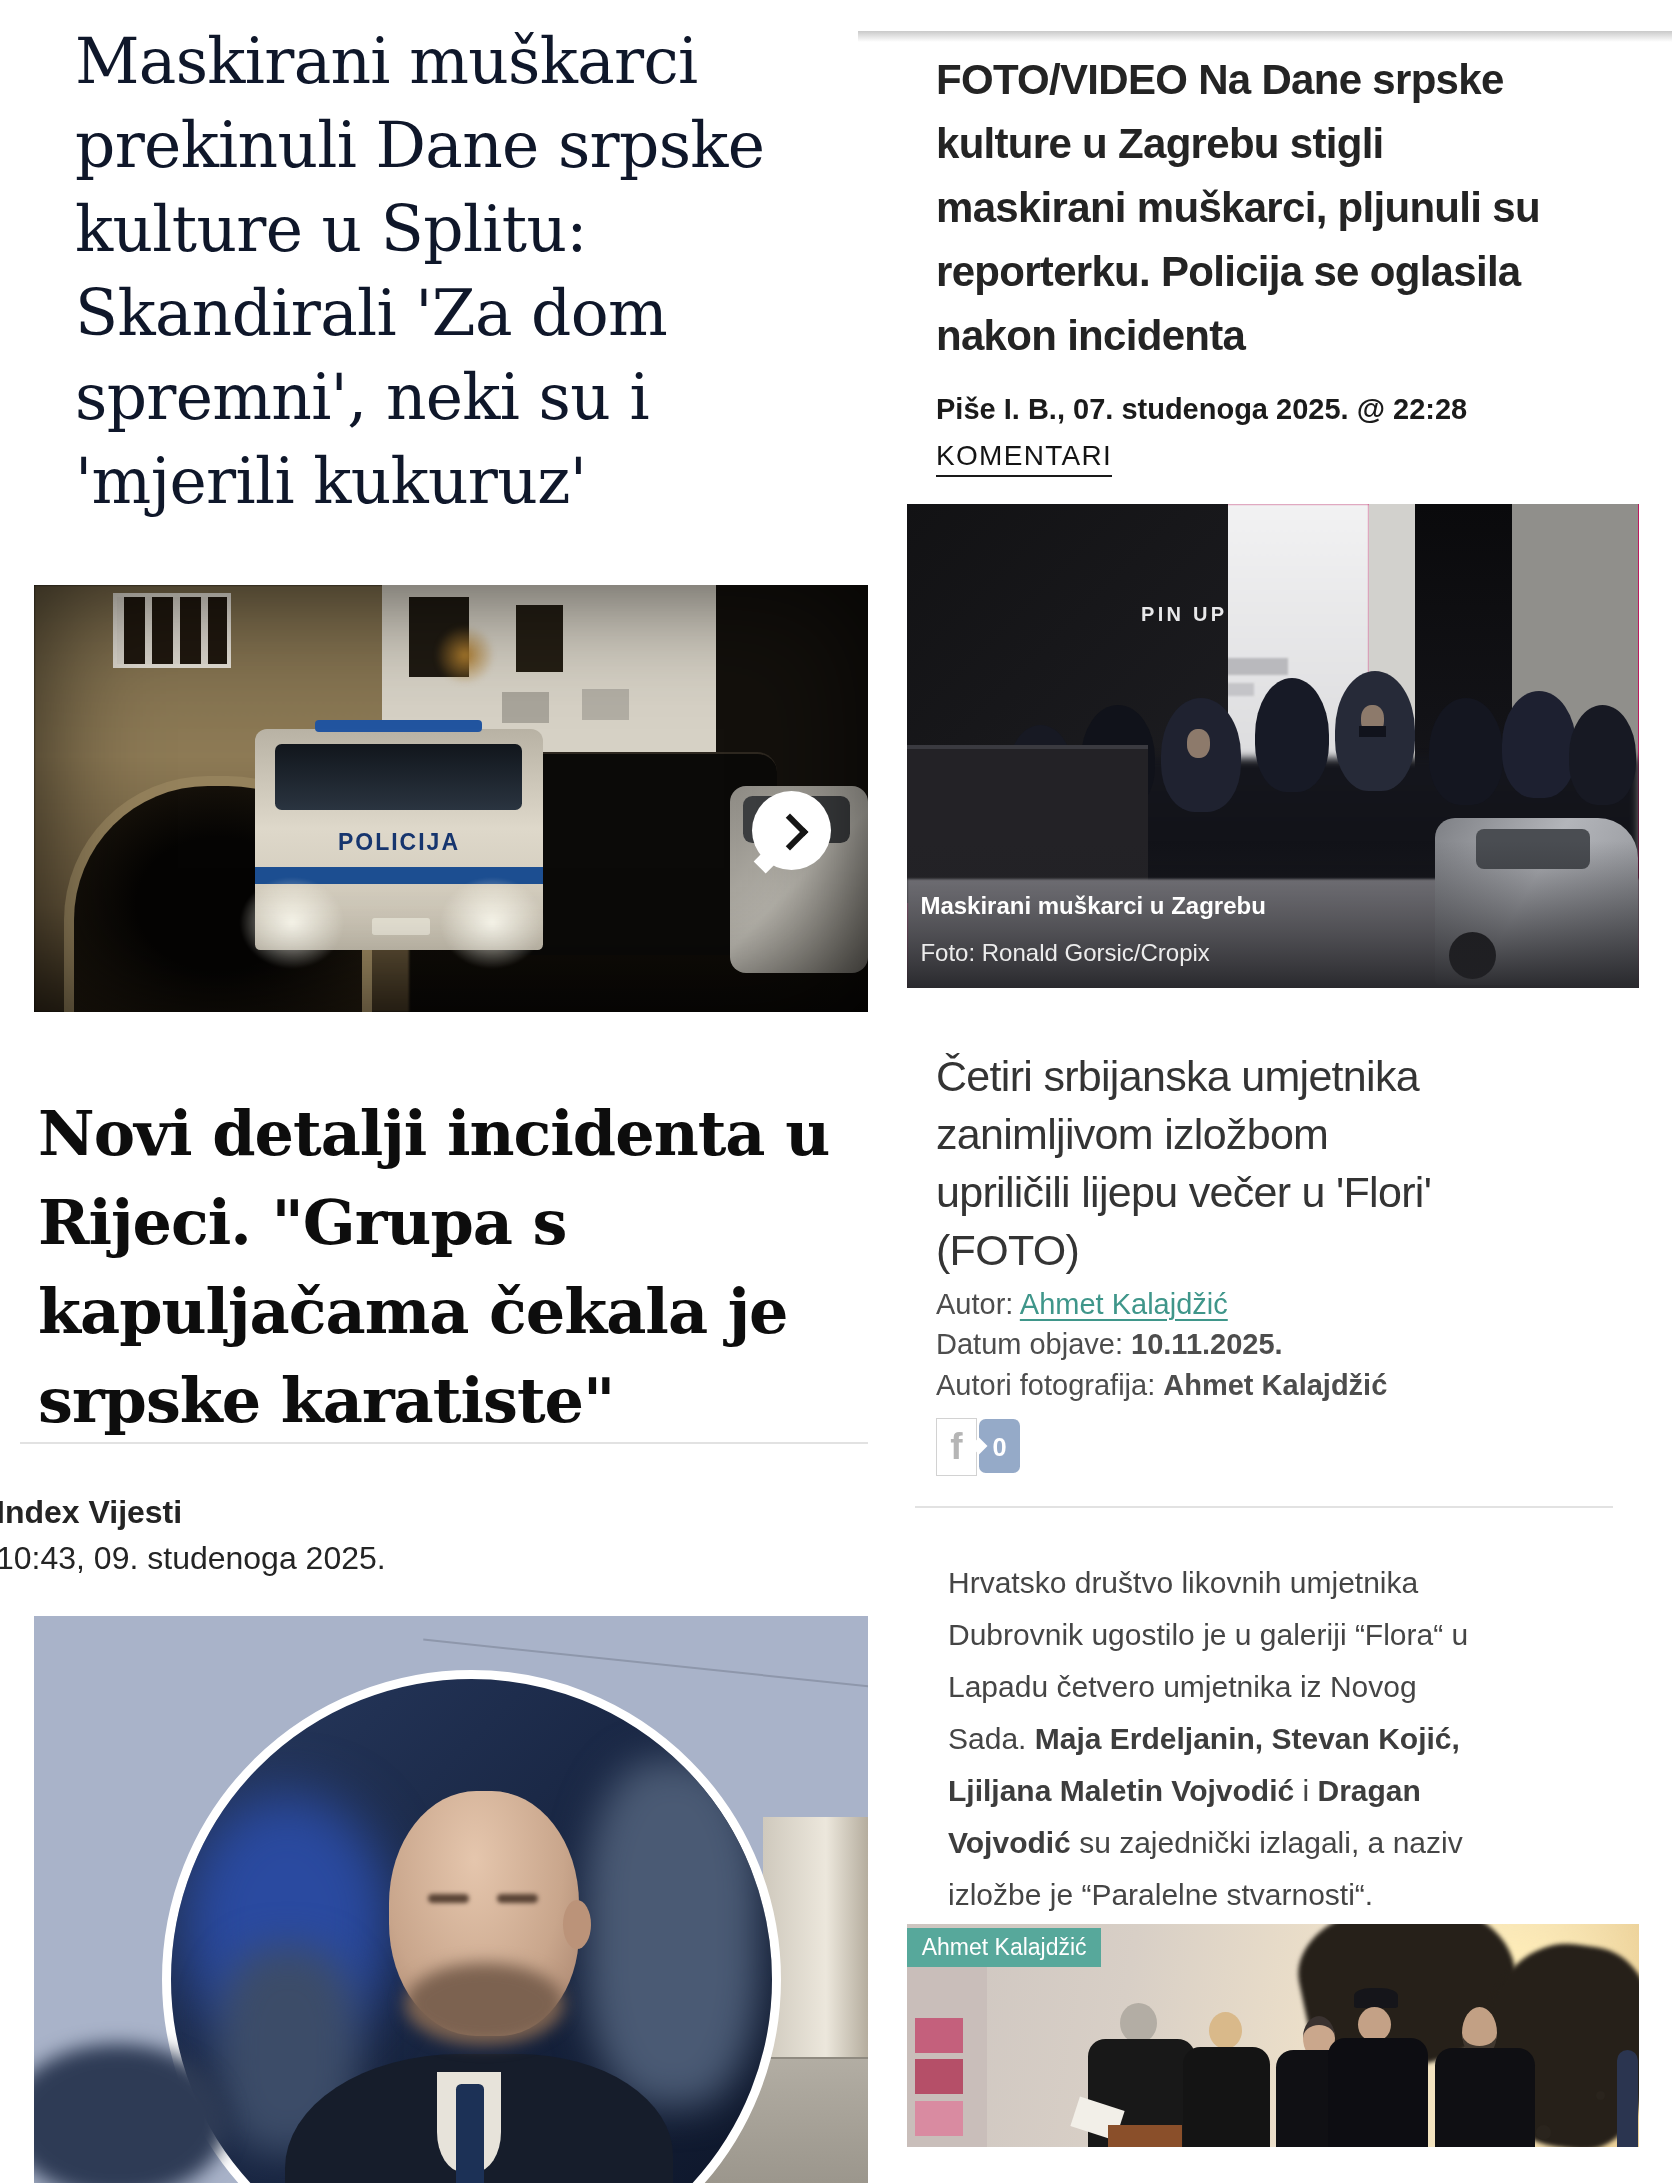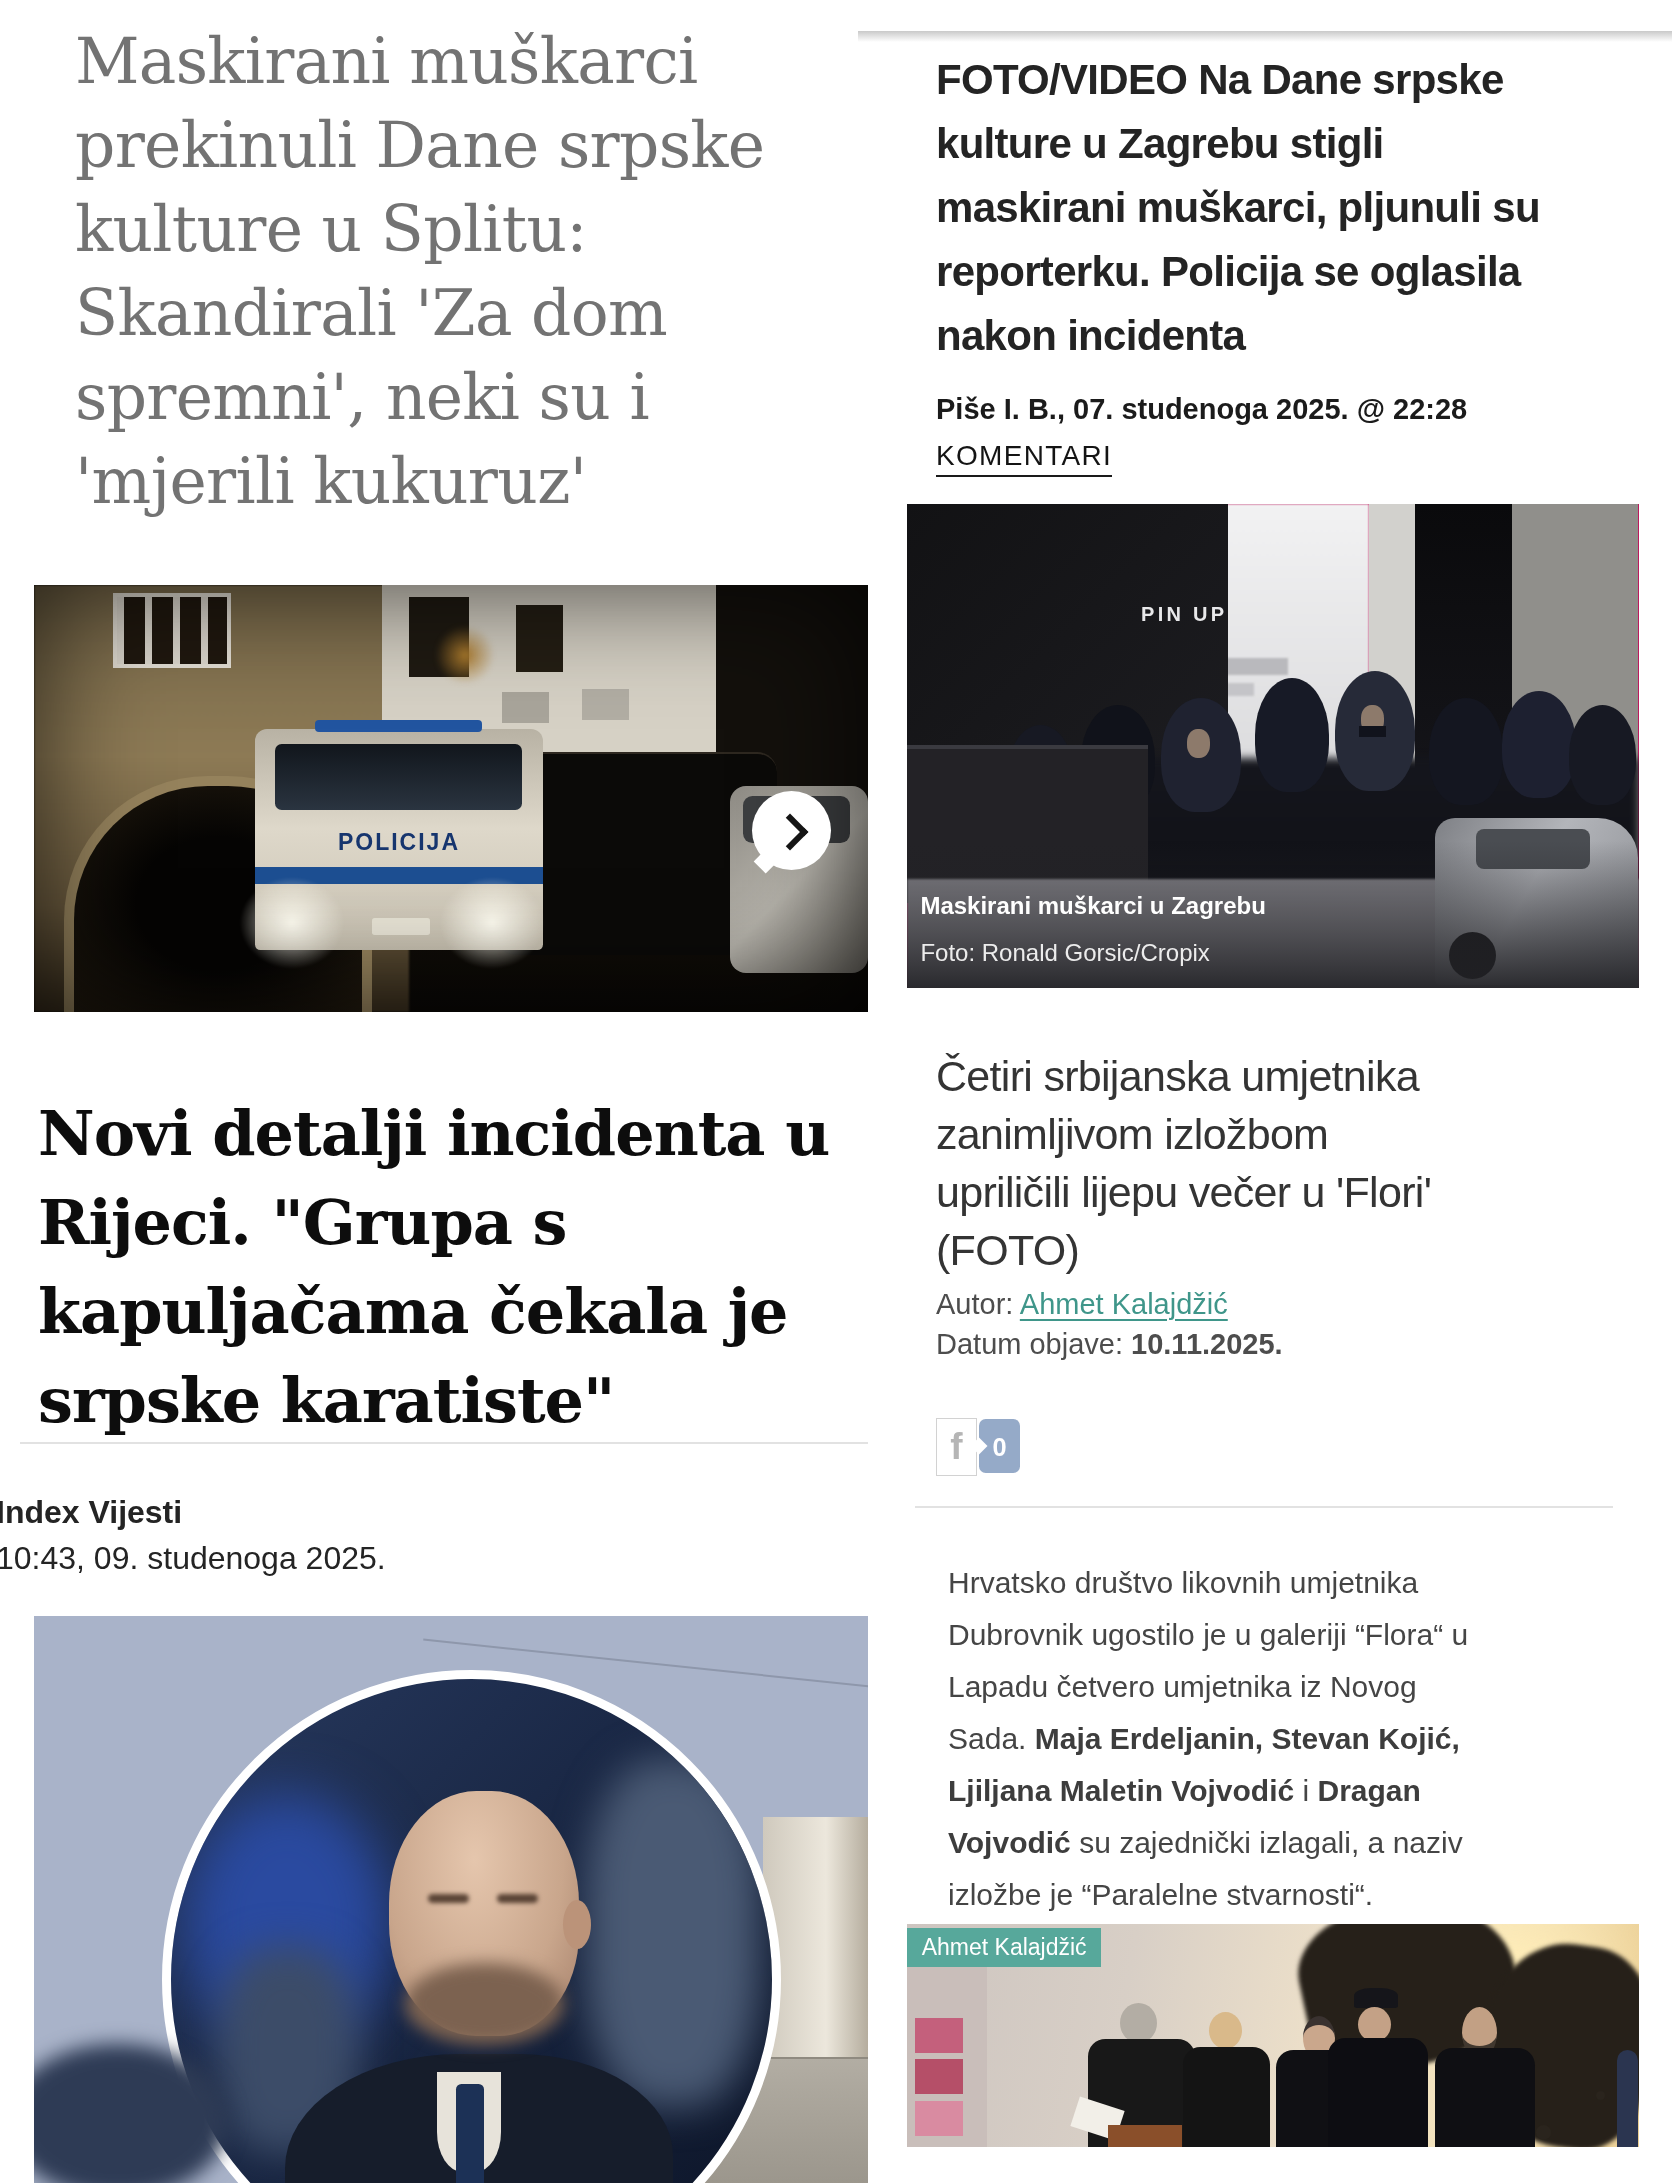--- a/index.html
+++ b/index.html
@@ -5,21 +5,21 @@
 <style>
   html,body{margin:0;padding:0;background:#fff;}
   .page{position:relative;width:1673px;height:2183px;background:#fff;overflow:hidden;
         font-family:"Liberation Sans",sans-serif;}
   .abs{position:absolute;}
   .photo{position:absolute;overflow:hidden;background:#777;}
   .photo *{position:absolute;}
 
   
   .h1l{left:75px;top:20px;width:803px;margin:0;font-family:"DejaVu Serif",serif;
-       font-weight:400;font-size:63px;line-height:84px;color:#737373;white-space:pre-line;letter-spacing:-0.7px;}
+       font-weight:400;font-size:63px;line-height:84px;color:#0f172a;white-space:pre-line;letter-spacing:-0.7px;}
   .h2l{left:38px;top:1089px;width:833px;margin:0;font-family:"DejaVu Serif",serif;
        font-weight:700;font-size:62px;line-height:89px;color:#0d0d0d;white-space:pre-line;letter-spacing:-1px;}
   .h1r{left:936px;top:48px;width:736px;margin:0;font-weight:700;font-size:42px;
        line-height:64px;color:#242424;white-space:pre-line;letter-spacing:-0.7px;}
   .h2r{left:936px;top:1047px;width:736px;margin:0;font-weight:400;font-size:43px;
        line-height:58px;color:#343434;white-space:pre-line;letter-spacing:-0.7px;}
 
   
   .topshadow{left:858px;top:31px;width:815px;height:10.7px;
              background:linear-gradient(to bottom,#c9c9c9,rgba(255,255,255,0));}
@@ -273,20 +273,23 @@
 zanimljivom izložbom
 upriličili lijepu večer u 'Flori'
 (FOTO)</h2>
 
   <div class="abs meta" style="top:1288px;">
     <span>Autor: </span><a class="tlink">Ahmet Kalajdžić</a>
   </div>
   <div class="abs meta" style="top:1328px;">
     <span>Datum objave: </span><b>10.11.2025.</b>
   </div>
+  <div class="abs meta" style="top:1369px;">
+    <span>Autori fotografija: </span><b>Ahmet Kalajdžić</b>
+  </div>
 
   <div class="abs fbw">
     <div class="fbbox">
       <div class="fbf">f</div>
     </div>
     <div class="fbcount">
       <div class="fbnotch"></div>
       <div class="fbzero">0</div>
     </div>
   </div>

